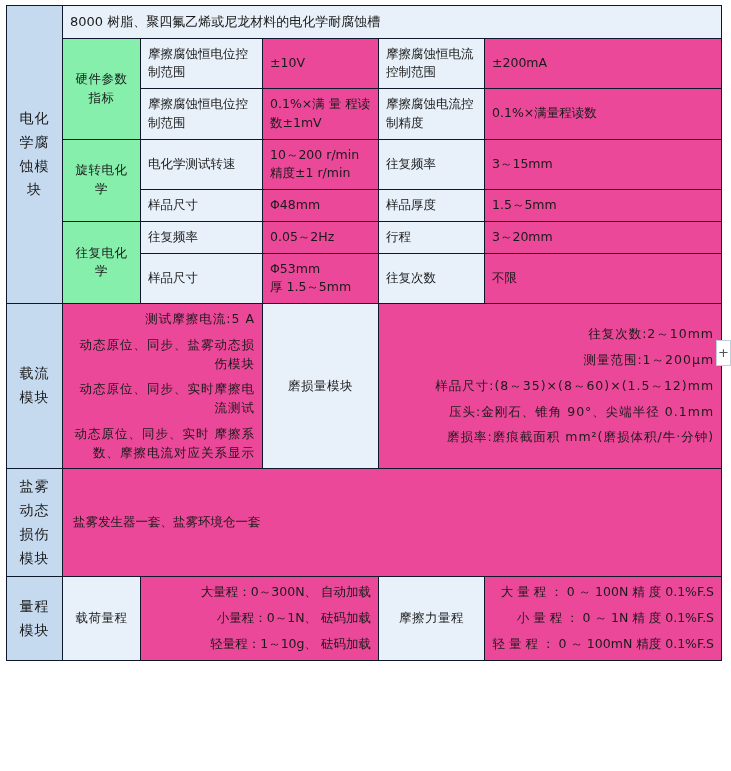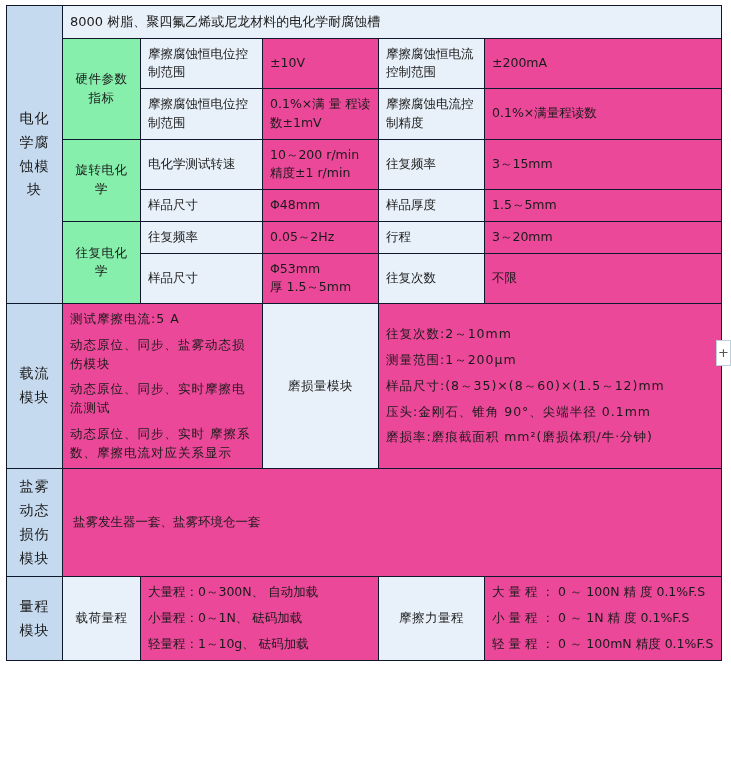--- a/index.html
+++ b/index.html
@@ -51,21 +51,21 @@
     text-align: center;
     font-size: 12.5px;
     letter-spacing: 0.5px;
   }
   .hdr-wide {
     background: #e8f1fa;
     font-size: 13px;
     padding-left: 10px;
   }
   .val { font-size: 12.5px; }
-  .multi p { margin: 0 0 7px 0; }
+  .multi p { margin: 0 0 7px 0; text-align: right; }
   .multi p:last-child { margin-bottom: 0; }
   .spaced { letter-spacing: 1px; }
 
   
   #expander {
     position: absolute;
     right: 0;
     top: 340px;
     width: 15px;
     height: 26px;

